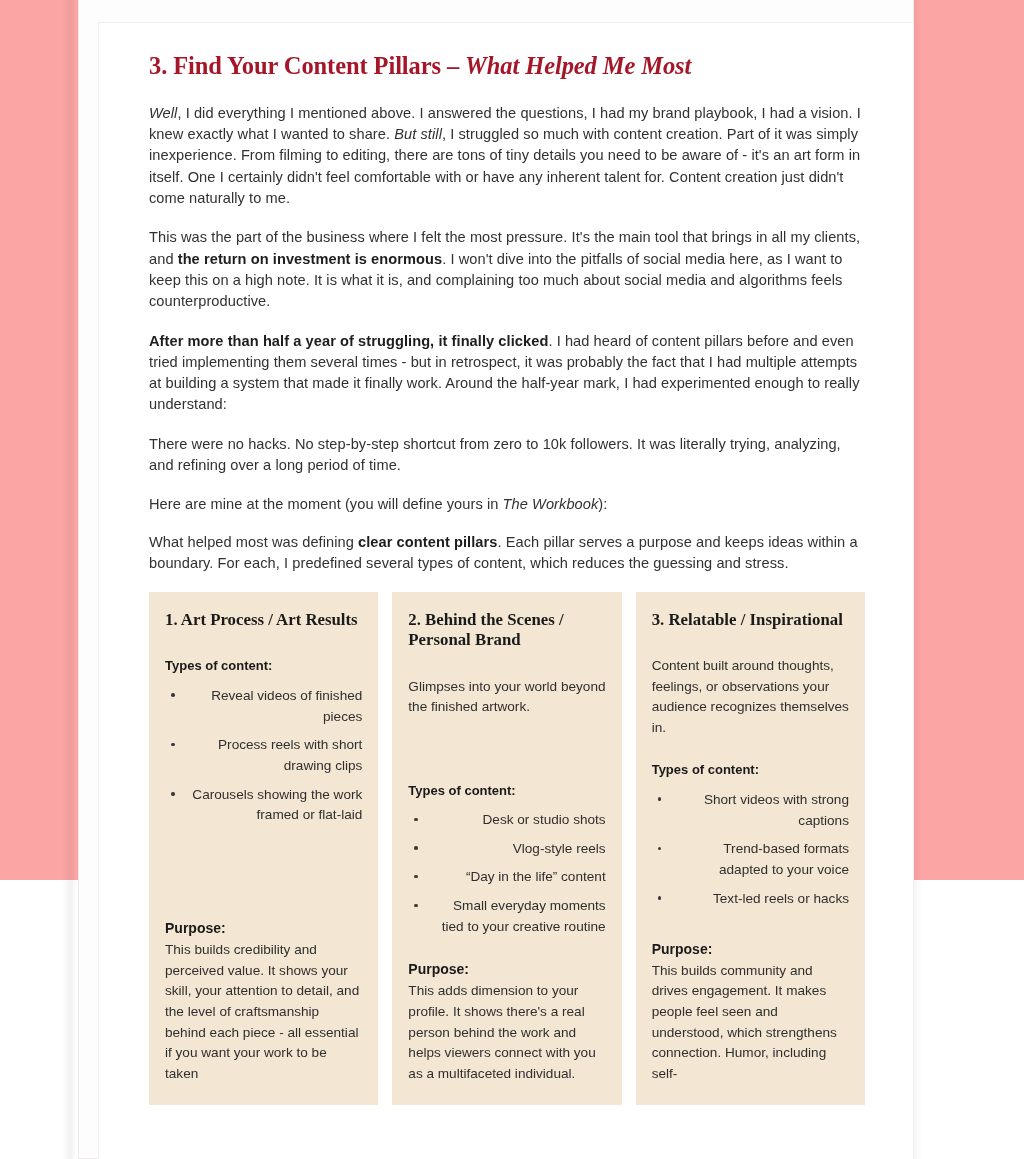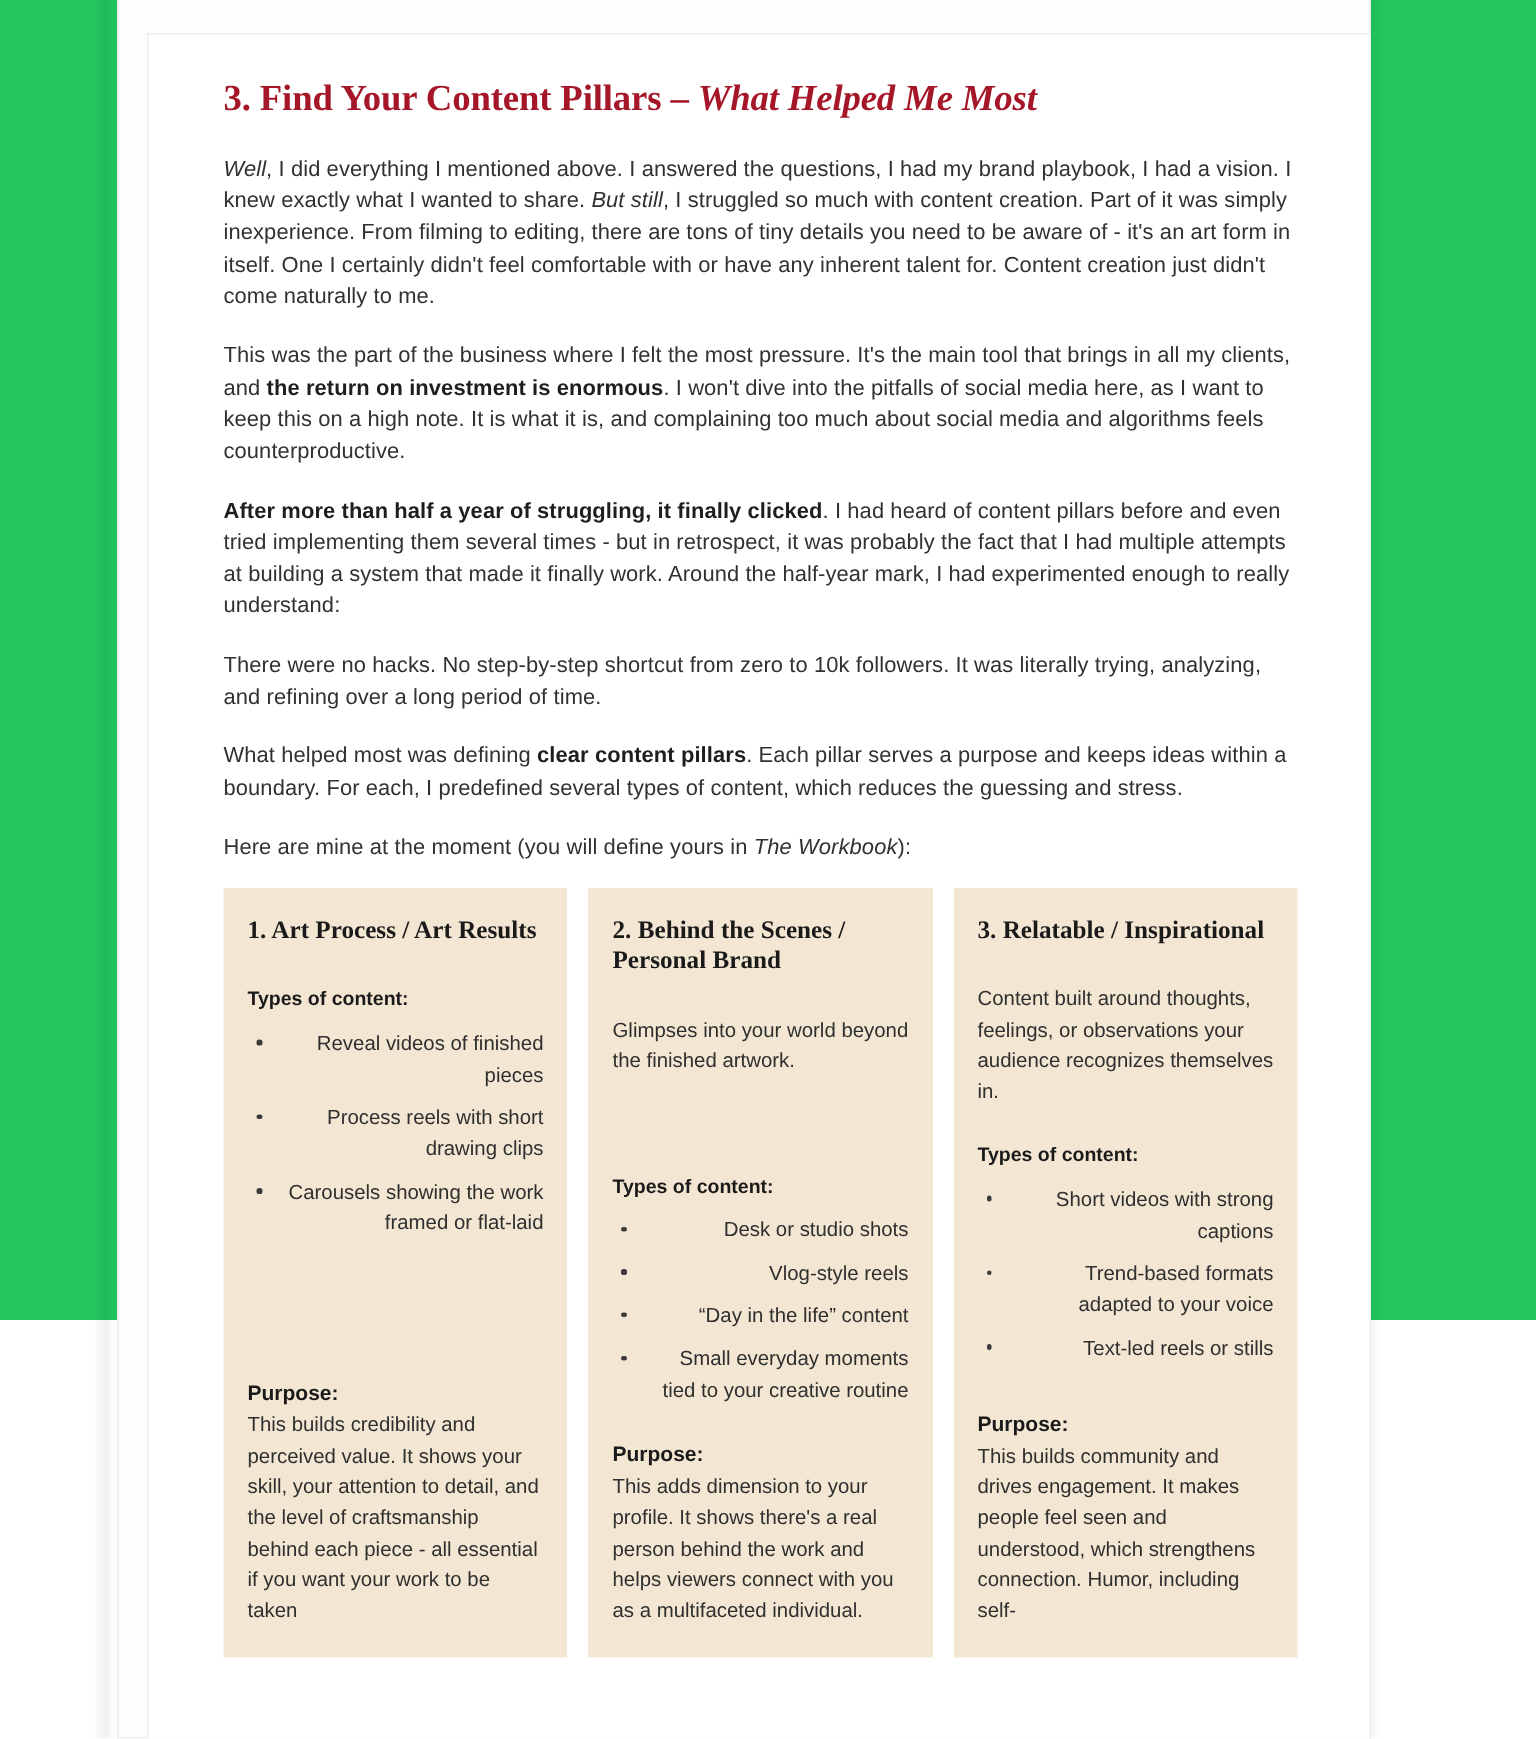--- a/index.html
+++ b/index.html
@@ -14,21 +14,21 @@
     overflow: hidden;
     font-family: "Liberation Sans", sans-serif;
     color: #2b2b2b;
   }
 
   
   .page-shell {
     position: relative;
     width: 1024px;
     height: 880px;
-    background: #22c55e;
+    background: #fca5a5;
   }
   .left-gutter-shadow {
     position: absolute;
     left: 62px;
     top: 0;
     width: 16px;
     height: 1159px;
     background: linear-gradient(to right, rgba(0,0,0,0.00) 0%, rgba(0,0,0,0.055) 55%, rgba(0,0,0,0.012) 82%, rgba(0,0,0,0) 100%);
   }
   .right-gutter-shadow {
@@ -206,23 +206,23 @@
 
       <p class="body-text"><em>Well</em><span>, I did everything I mentioned above. I answered the questions, I had my brand playbook, I had a vision. I knew exactly what I wanted to share. </span><em>But still</em><span>, I struggled so much with content creation. Part of it was simply inexperience. From filming to editing, there are tons of tiny details you need to be aware of - it's an art form in itself. One I certainly didn't feel comfortable with or have any inherent talent for. Content creation just didn't come naturally to me.</span></p>
 
       <p class="body-text"><span>This was the part of the business where I felt the most pressure. It's the main tool that brings in all my clients, and </span><strong>the return on investment is enormous</strong><span>. I won't dive into the pitfalls of social media here, as I want to keep this on a high note. It is what it is, and complaining too much about social media and algorithms feels counterproductive.</span></p>
 
       <p class="body-text"><strong>After more than half a year of struggling, it finally clicked</strong><span>. I had heard of content pillars before and even tried implementing them several times - but in retrospect, it was probably the fact that I had multiple attempts at building a system that made it finally work. Around the half-year mark, I had experimented enough to really understand:</span></p>
 
 
       <p class="body-text">There were no hacks. No step-by-step shortcut from zero to 10k followers. It was literally trying, analyzing, and refining over a long period of time.</p>
 
+      <p class="body-text tight"><span>Here are mine at the moment (you will define yours in </span><em>The Workbook</em><span>):</span></p>
+
       <p class="body-text"><span>What helped most was defining </span><strong>clear content pillars</strong><span>. Each pillar serves a purpose and keeps ideas within a boundary. For each, I predefined several types of content, which reduces the guessing and stress.</span></p>
-
-      <p class="body-text tight"><span>Here are mine at the moment (you will define yours in </span><em>The Workbook</em><span>):</span></p>
 
       <div class="pillars">
 
         <div class="pillar-card">
           <div class="card-col-inner">
             <h3 class="pillar-title">1. Art Process / Art Results</h3>
             <p class="pillar-label">Types of content:</p>
             <ul class="pillar-list">
               <li>Reveal videos of finished pieces</li>
               <li>Process reels with short drawing clips</li>
@@ -254,21 +254,21 @@
         </div>
 
         <div class="pillar-card">
           <div class="card-col-inner">
             <h3 class="pillar-title">3. Relatable / Inspirational</h3>
             <p class="pillar-desc">Content built around thoughts, feelings, or observations your audience recognizes themselves in.</p>
             <p class="pillar-label">Types of content:</p>
             <ul class="pillar-list">
               <li>Short videos with strong captions</li>
               <li>Trend-based formats adapted to your voice</li>
-              <li>Text-led reels or stills</li>
+              <li>Text-led reels or hacks</li>
             </ul>
             <div class="spacer-flex"></div>
             <div class="purpose-block">
               <p class="purpose-label">Purpose:</p>
               <p class="purpose-text">This builds community and drives engagement. It makes people feel seen and understood, which strengthens connection. Humor, including self-</p>
             </div>
           </div>
         </div>
 
       </div>

